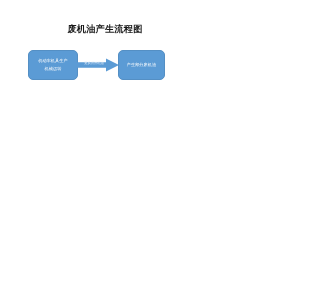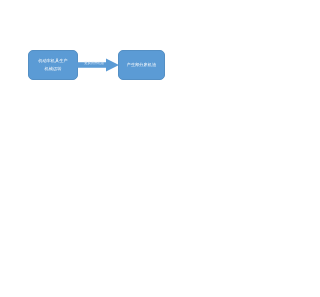--- a/index.html
+++ b/index.html
@@ -111,20 +111,21 @@
     letter-spacing: 0.1px;
     white-space: nowrap;
     pointer-events: none;
   }
 </style>
 </head>
 <body>
 
 <div id="page">
 
+  <div id="doc-title">废机油产生流程图</div>
 
   <div id="flow">
 
     <div class="node" id="node-source">
       <span class="node-line">机动车机具生产</span>
       <span class="node-line">机械运转</span>
     </div>
 
     <div id="flow-arrow">
       <svg viewBox="0 0 42 14" xmlns="http://www.w3.org/2000/svg" aria-hidden="true">

